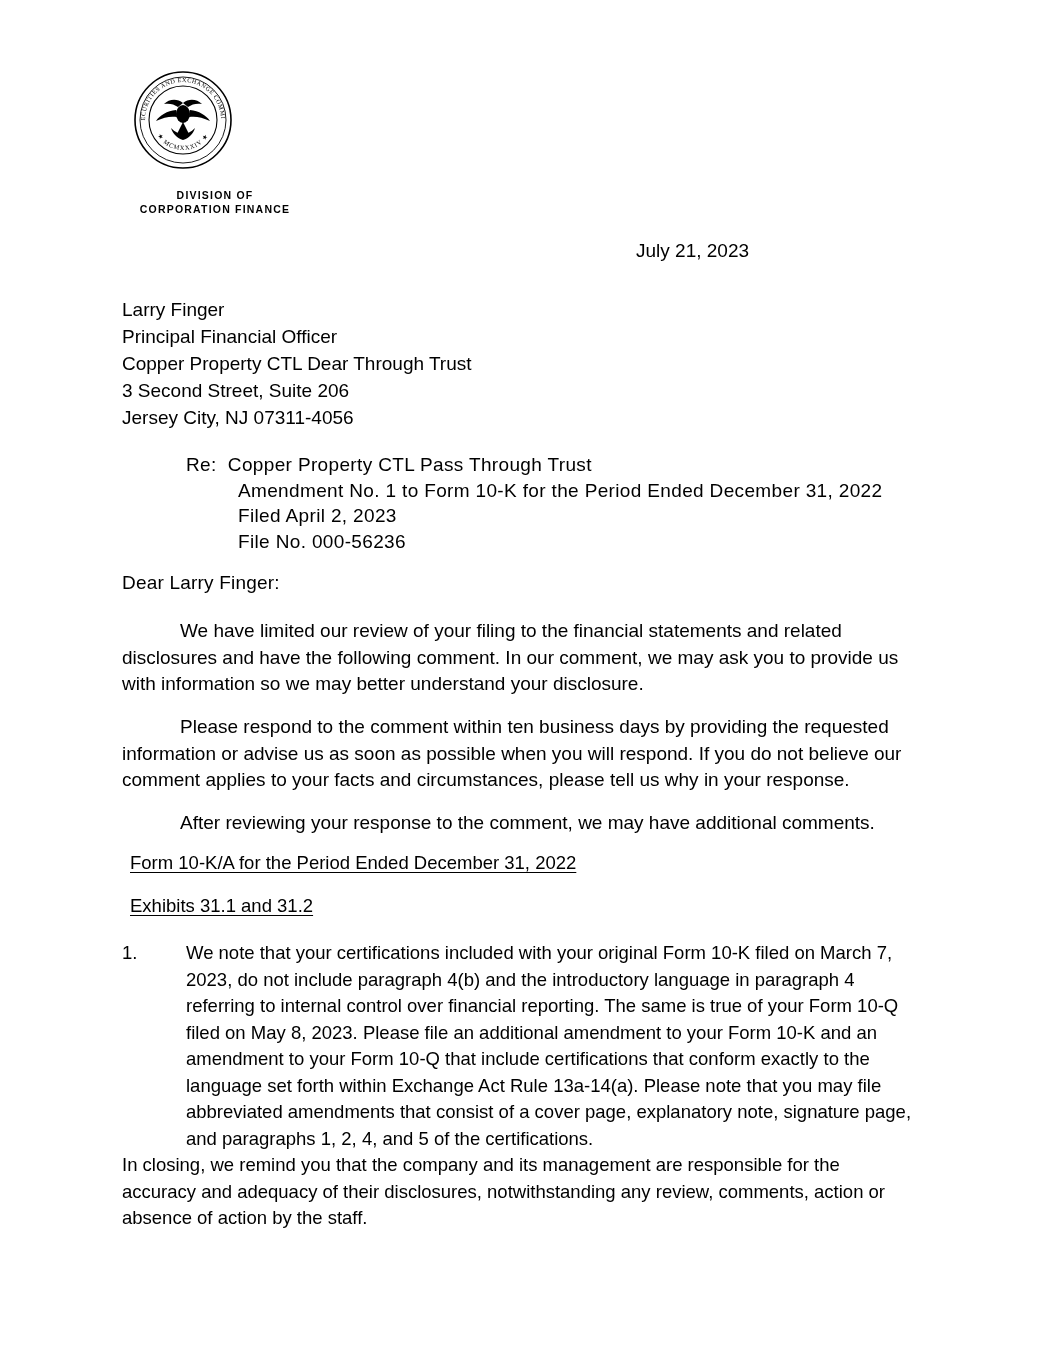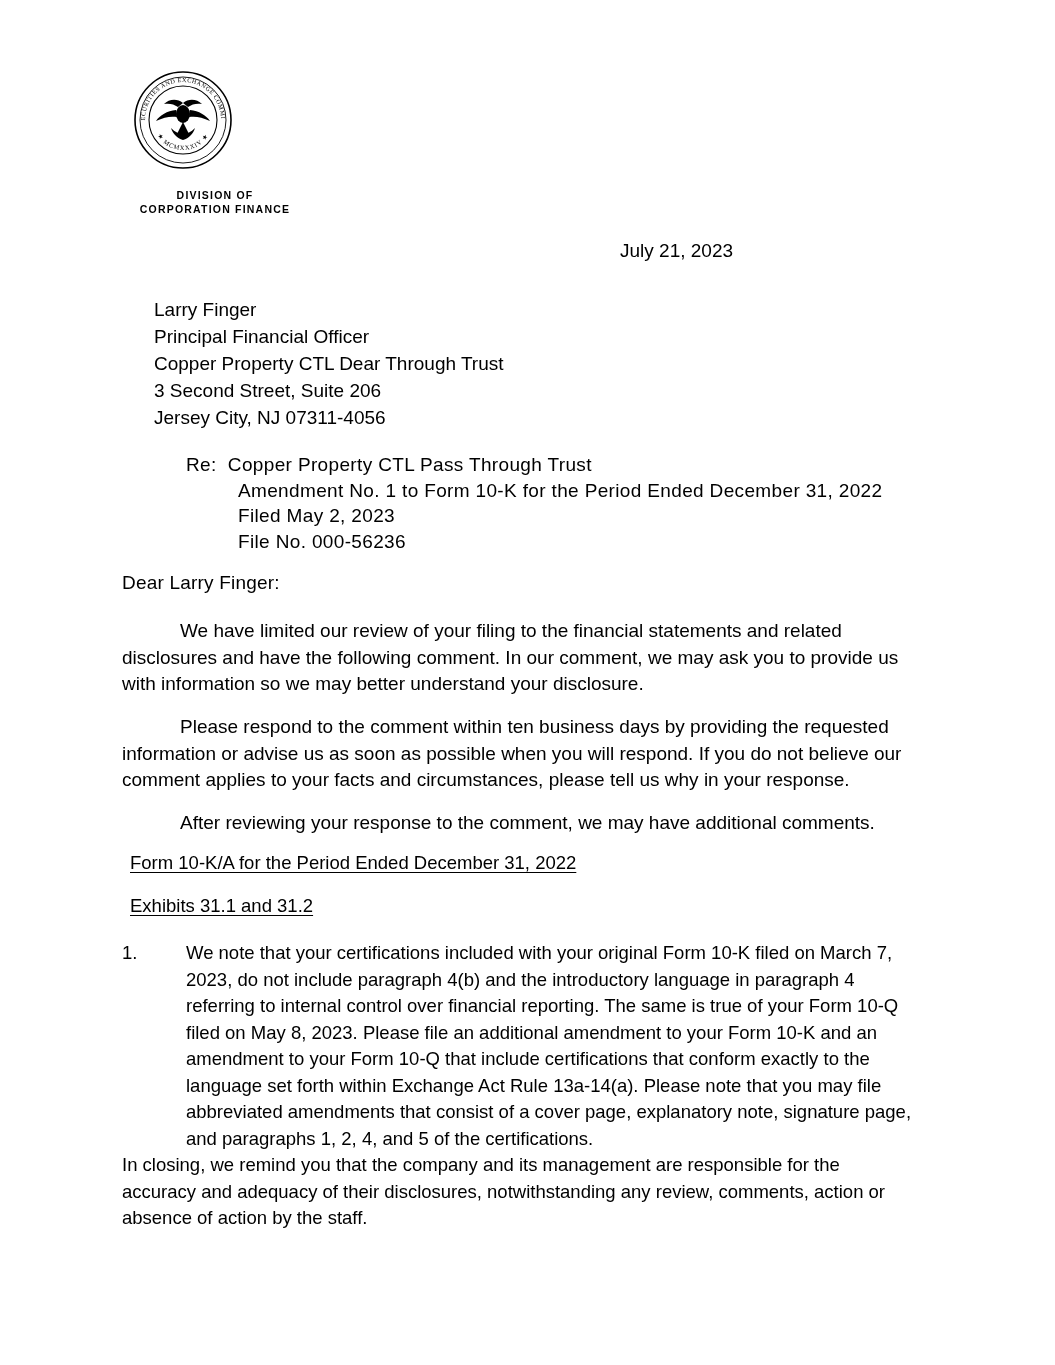--- a/index.html
+++ b/index.html
@@ -76,33 +76,33 @@
 
   
   .body-wrap {
     position: absolute;
     left: 0;
     top: 0;
     width: 1055px;
   }
   .date-line {
     position: absolute;
-    left: 620px;
+    left: 636px;
     top: 240px;
     font-size: 19px;
   }
 
   .addressee {
     position: absolute;
     left: 122px;
     top: 296px;
     font-size: 19px;
     line-height: 27px;
   }
-  .addressee div { white-space: pre; margin-left: 32px; }
+  .addressee div { white-space: pre; }
 
   .re-block {
     position: absolute;
     left: 186px;
     top: 452px;
     font-size: 19px;
     line-height: 25.5px;
     letter-spacing: 0.35px;
   }
   .re-block .re-first { white-space: pre; }
@@ -221,21 +221,21 @@
       <div>Larry Finger</div>
       <div>Principal Financial Officer</div>
       <div>Copper Property CTL Dear Through Trust</div>
       <div>3 Second Street, Suite 206</div>
       <div>Jersey City, NJ 07311-4056</div>
     </div>
 
     <div class="re-block">
       <div class="re-first">Re:  Copper Property CTL Pass Through Trust</div>
       <div class="re-indent">Amendment No. 1 to Form 10-K for the Period Ended December 31, 2022</div>
-      <div class="re-indent">Filed May 2, 2023</div>
+      <div class="re-indent">Filed April 2, 2023</div>
       <div class="re-indent">File No. 000-56236</div>
     </div>
 
     <div class="salutation">Dear Larry Finger:</div>
 
     <div class="para p1"><span class="ind"></span><span>We have limited our review of your filing to the financial statements and related disclosures and have the following comment.  In our comment, we may ask you to provide us with information so we may better understand your disclosure.</span></div>
 
     <div class="para p2"><span class="ind"></span><span>Please respond to the comment within ten business days by providing the requested information or advise us as soon as possible when you will respond.  If you do not believe our comment applies to your facts and circumstances, please tell us why in your response.</span></div>
 
     <div class="para p3"><span class="ind"></span><span>After reviewing your response to the comment, we may have additional comments.</span></div>

